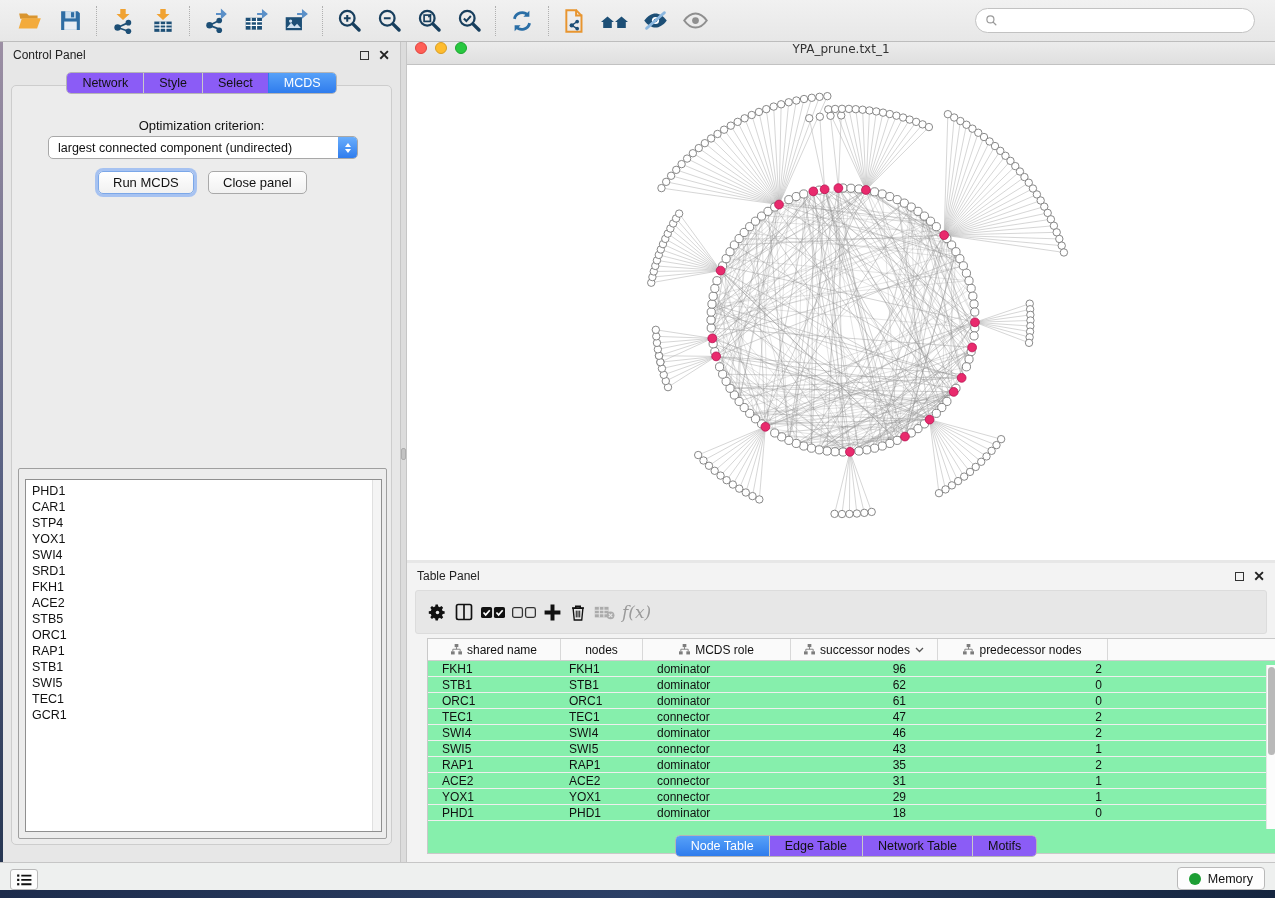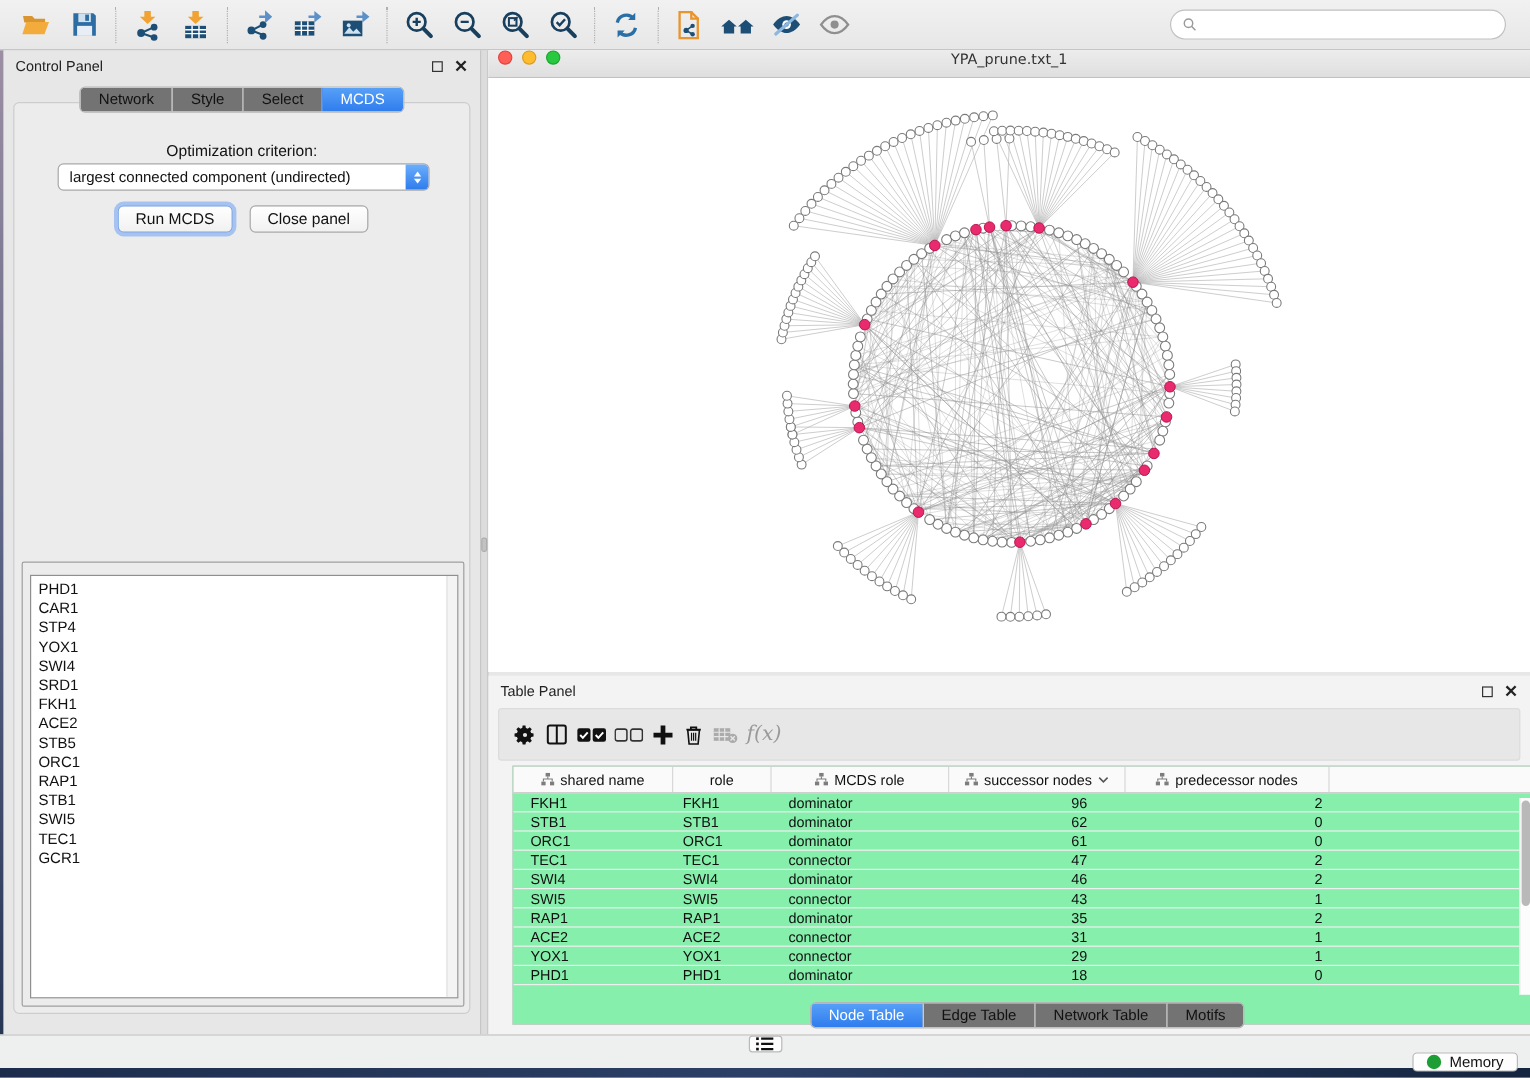--- a/index.html
+++ b/index.html
@@ -18,21 +18,21 @@
   #desk-bottom { position:absolute; left:0; top:890px; width:1275px; height:8px; background:linear-gradient(90deg,#1d2c4c,#2c4066,#15253f); }
 
   
   #control-panel { position:absolute; left:3px; top:42px; width:397px; height:820px; background:#e7e7e7; }
   .panel-titlebar { height:26px; display:flex; align-items:center; padding:0 10px; font-size:12px; color:#222; }
   .panel-titlebar .ticons { margin-left:auto; display:flex; gap:9px; align-items:center; }
   .float-box { width:9px; height:9px; border:1.5px solid #333; display:inline-block; cursor:pointer; }
   .close-x { font-size:14px; font-weight:bold; color:#222; line-height:10px; cursor:pointer; }
 
   .seg { display:inline-flex; background:#fff; border:1px solid #b5b5b5; border-radius:5px; overflow:hidden; height:22px; }
-  .seg .seg-item { padding:0 15px; font-size:12.5px; color:#111; display:flex; align-items:center; border-left:1px solid #c9c9c9; cursor:pointer; background:#737373; }
+  .seg .seg-item { padding:0 15px; font-size:12.5px; color:#111; display:flex; align-items:center; border-left:1px solid #c9c9c9; cursor:pointer; background:#8b5cf6; }
   .seg .seg-item:first-child { border-left:none; }
   .seg .seg-item.sel { background:linear-gradient(#57a1f8,#2f7ced); color:#fff; border-left-color:#2f7ced; }
   #cp-tabs-row { position:absolute; left:0; top:30px; width:100%; display:flex; justify-content:center; z-index:3; }
 
   #cp-card { position:absolute; left:8px; top:43px; width:381px; height:760px; background:#ececec; border:1px solid #cdcdcd; border-radius:5px; }
   #opt-label { position:absolute; left:0; top:32px; width:100%; text-align:center; font-size:13px; color:#111; }
   #opt-select { position:absolute; left:36px; top:50px; width:310px; height:23px; background:#fff; border:1px solid #a8a8a8; border-radius:5px; display:flex; align-items:center; cursor:pointer; }
   #opt-select .opt-text { flex:1; font-size:12.5px; padding-left:9px; color:#111; white-space:nowrap; }
   #opt-select .stepper { width:19px; height:100%; border-radius:0 4px 4px 0; background:linear-gradient(#6aaefc,#2f7ced); display:flex; flex-direction:column; align-items:center; justify-content:center; gap:2px; }
   .tri-up { width:0; height:0; border-left:3.5px solid transparent; border-right:3.5px solid transparent; border-bottom:4.5px solid #fff; }
@@ -79,21 +79,21 @@
   #thead { display:flex; height:22px; background:#fafafa; border-bottom:1px solid #cfcfcf; align-items:center; }
   .hcell { height:100%; display:flex; align-items:center; justify-content:center; gap:5px; font-size:12px; color:#111; border-right:1px solid #d8d8d8; }
   .hc0 { width:133px; } .hc1 { width:82px; } .hc2 { width:148px; } .hc3 { width:147px; } .hc4 { width:170px; }
   .hfill { flex:1; border-right:none; height:100%; }
   #tbody .trow { border-bottom:1px solid #efefef; }
   #tp-vscroll { position:absolute; right:2px; top:26px; width:10px; height:164px; background:#fcfcfc; border-left:1px solid #e6e6e6; }
   #tp-vscroll .thumb { position:absolute; left:1px; top:2px; width:7px; height:88px; background:#b9b9b9; border-radius:4px; }
   #tp-tabs-row { position:absolute; left:15px; top:272px; width:100%; display:flex; justify-content:center; }
 
   
-  #status-bar { position:absolute; left:0; top:862px; width:1275px; height:28px; background:#eef0ef; border-top:1px solid #c6c6c6; display:flex; align-items:center; padding:0 10px;flex-direction:column; }
+  #status-bar { position:absolute; left:0; top:862px; width:1275px; height:28px; background:#eef0ef; border-top:1px solid #c6c6c6; display:flex; align-items:flex-end; padding:0 10px; }
   #list-btn { width:28px; height:21px; background:#fdfdfd; border:1px solid #b9b9b9; border-radius:3px; display:flex; align-items:center; justify-content:center; cursor:pointer; }
   #memory-btn { margin-left:auto; height:23px; background:#fdfdfd; border:1px solid #b9b9b9; border-radius:4px; display:flex; align-items:center; padding:0 11px; gap:7px; cursor:pointer; }
   #memory-dot { width:12px; height:12px; border-radius:50%; background:#1d9e34; }
   #memory-label { font-size:12.5px; color:#111; }
 </style>
 </head>
 <body>
 
 <div id="toolbar">
   <div class="tbtn">
@@ -1014,21 +1014,21 @@
       <div class="hcell hc0">
         <svg width="11" height="11" viewBox="0 0 12 12">
             <rect x="4" y="0" width="4" height="3.4" fill="#7d7d7d"></rect>
             <rect x="0" y="8" width="4" height="3.4" fill="#7d7d7d"></rect>
             <rect x="8" y="8" width="4" height="3.4" fill="#7d7d7d"></rect>
             <path d="M6 3.4v2.3M2 8V5.7h8V8" stroke="#7d7d7d" fill="none"></path>
           </svg>
         <span>shared name</span>
       </div>
       <div class="hcell hc1">
-        <span>role</span>
+        <span>nodes</span>
       </div>
       <div class="hcell hc2">
         <svg width="11" height="11" viewBox="0 0 12 12">
             <rect x="4" y="0" width="4" height="3.4" fill="#7d7d7d"></rect>
             <rect x="0" y="8" width="4" height="3.4" fill="#7d7d7d"></rect>
             <rect x="8" y="8" width="4" height="3.4" fill="#7d7d7d"></rect>
             <path d="M6 3.4v2.3M2 8V5.7h8V8" stroke="#7d7d7d" fill="none"></path>
           </svg>
         <span>MCDS role</span>
       </div>

